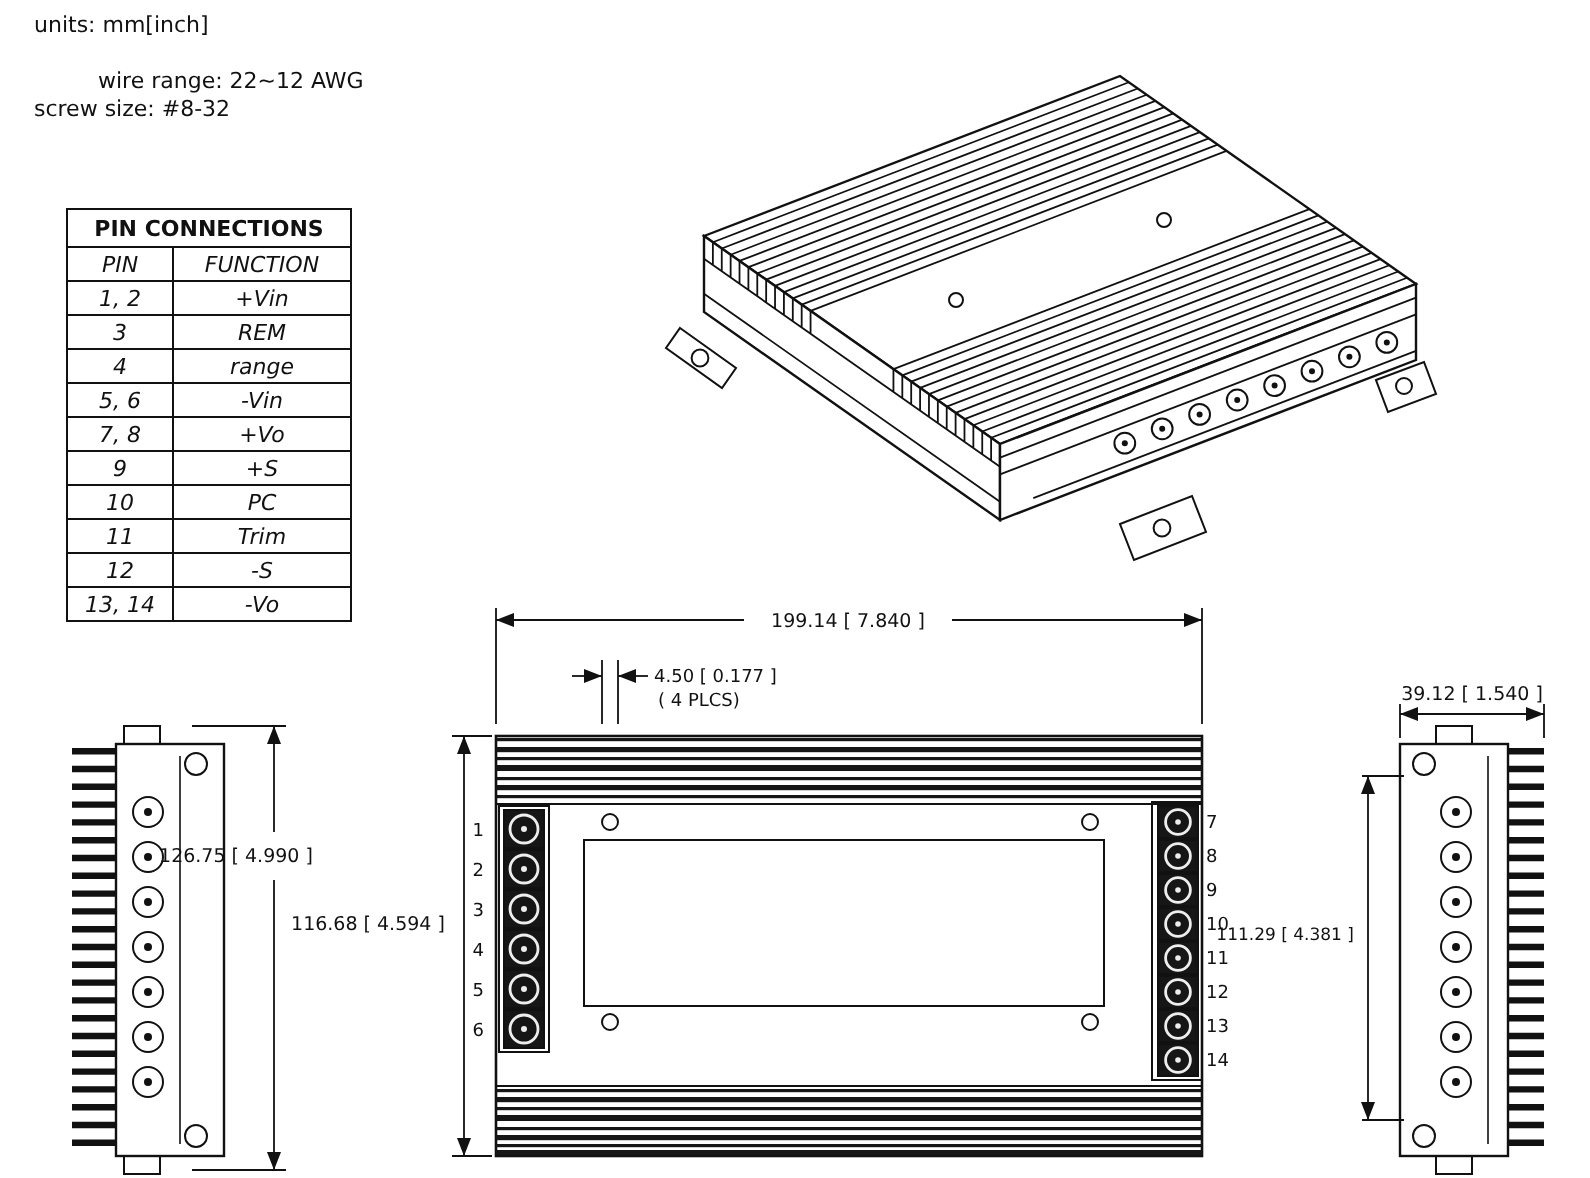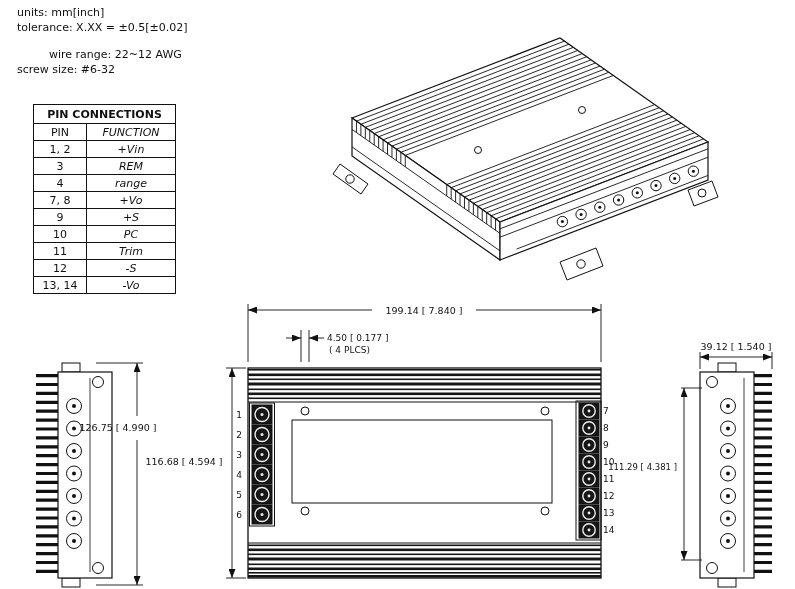--- a/index.html
+++ b/index.html
@@ -5,21 +5,21 @@
   html,body{margin:0;padding:0;background:#fff;}
   .page{position:relative;width:795px;height:589px;background:#fff;overflow:hidden;
         font-family:"DejaVu Sans",sans-serif;color:#111;}
   .notes{position:absolute;left:17px;top:6px;font-size:11px;line-height:14.5px;}
   .notes .indent{margin-left:64px;}
   .notes .gap{margin-top:13px;margin-left:32px;}
   .pin-table{position:absolute;left:33px;top:104px;border-collapse:collapse;font-size:11px;background:#fff;}
   .pin-table th,.pin-table td{border:1px solid #111;padding:1.5px 4px;text-align:center;}
   .pin-table th{font-weight:normal;}
   .pin-table .title{font-weight:bold;font-size:11px;padding:2.5px 4px;margin-top:24px;}
-  .pin-table td.c-pin,.pin-table th.c-pin{width:44px;}
+  .pin-table td.c-pin,.pin-table th.c-pin{width:44px;font-style:italic;}
   .pin-table td.c-fn,.pin-table th.c-fn{width:80px;font-style:italic;}
   svg.canvas{position:absolute;left:0;top:0;}
   text{font-family:"DejaVu Sans",sans-serif;}
 </style>
 </head>
 <body>
 
 <div class="page">
 
   <svg class="canvas" width="795" height="589" viewBox="0 0 795 589">
@@ -268,23 +268,22 @@
         <text x="603" y="499">12</text>
         <text x="603" y="516">13</text>
         <text x="603" y="533">14</text>
       </g>
 
     </g>
   </svg>
 
   <div class="notes">
     <div>units: mm[inch]</div>
-    <div>tolerance: X.XX = ±0.5[±0.02]</div>
     <div class="gap">wire range: 22~12 AWG</div>
-    <div>screw size: #6-32</div>
+    <div>screw size: #8-32</div>
   </div>
 
   <table class="pin-table">
     <tbody>
         <tr>
           <th class="title" colspan="2">PIN CONNECTIONS</th>
         </tr>
     <tr>
       <th class="c-pin">PIN</th>
       <th class="c-fn">FUNCTION</th>
@@ -295,20 +294,24 @@
         </tr>
     <tr>
           <td class="c-pin">3</td>
           <td class="c-fn">REM</td>
         </tr>
     <tr>
           <td class="c-pin">4</td>
           <td class="c-fn">range</td>
         </tr>
     <tr>
+          <td class="c-pin">5, 6</td>
+          <td class="c-fn">-Vin</td>
+        </tr>
+    <tr>
           <td class="c-pin">7, 8</td>
           <td class="c-fn">+Vo</td>
         </tr>
     <tr>
           <td class="c-pin">9</td>
           <td class="c-fn">+S</td>
         </tr>
     <tr>
           <td class="c-pin">10</td>
           <td class="c-fn">PC</td>

